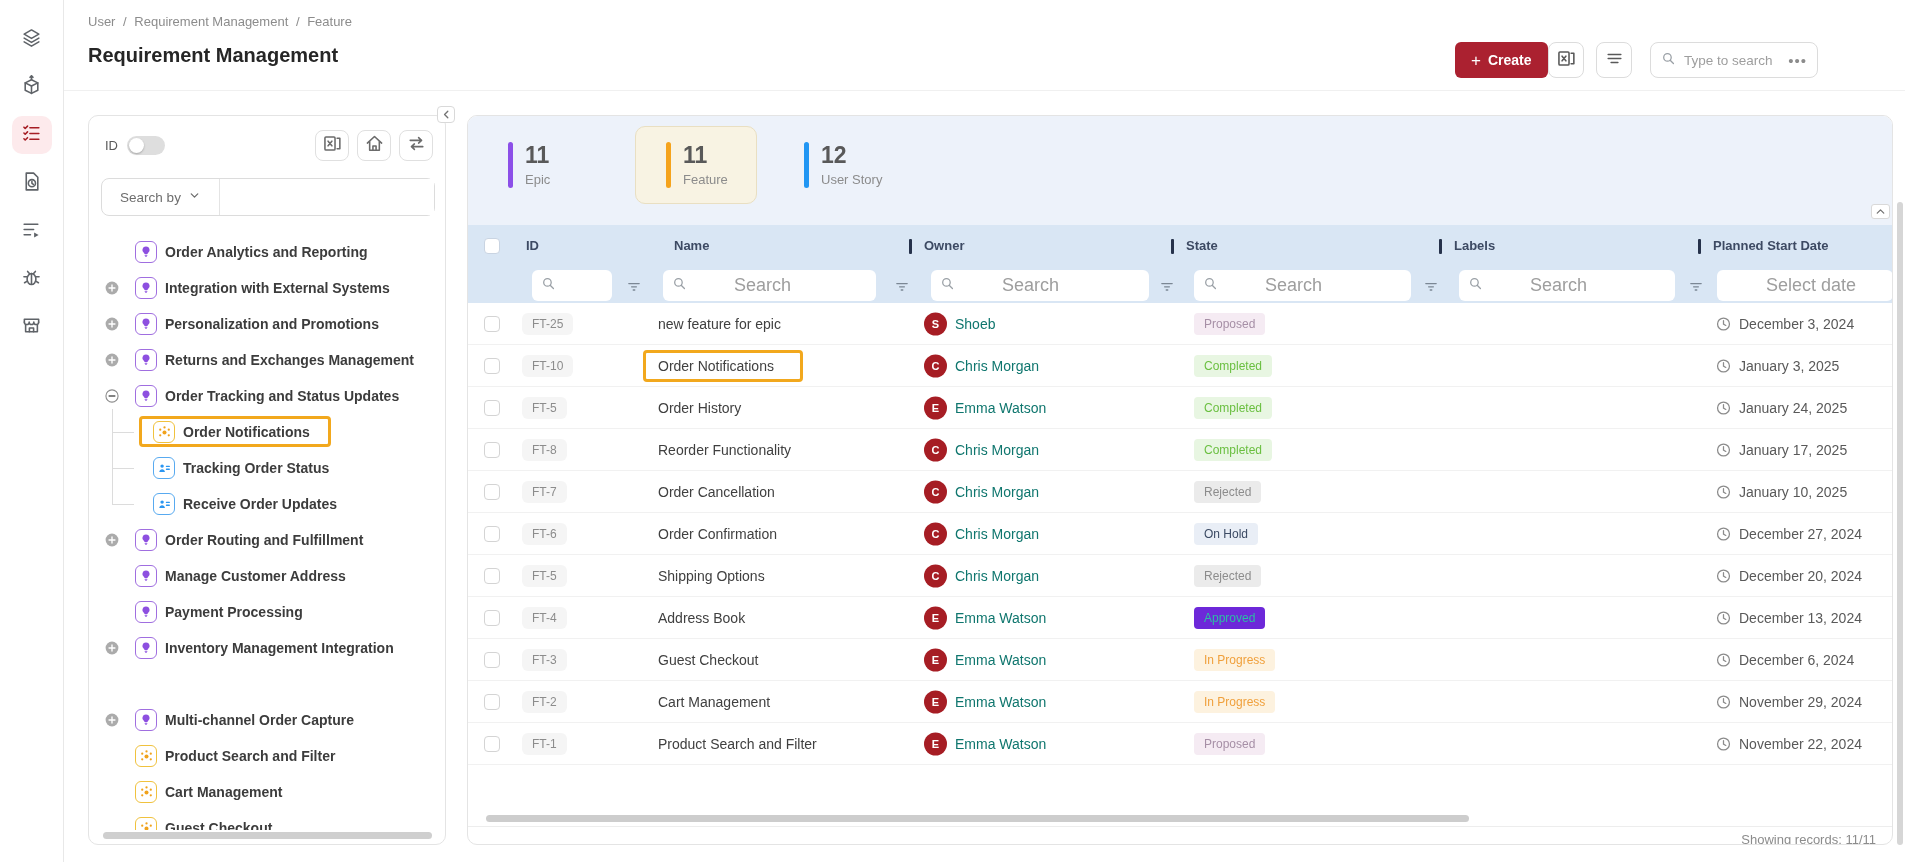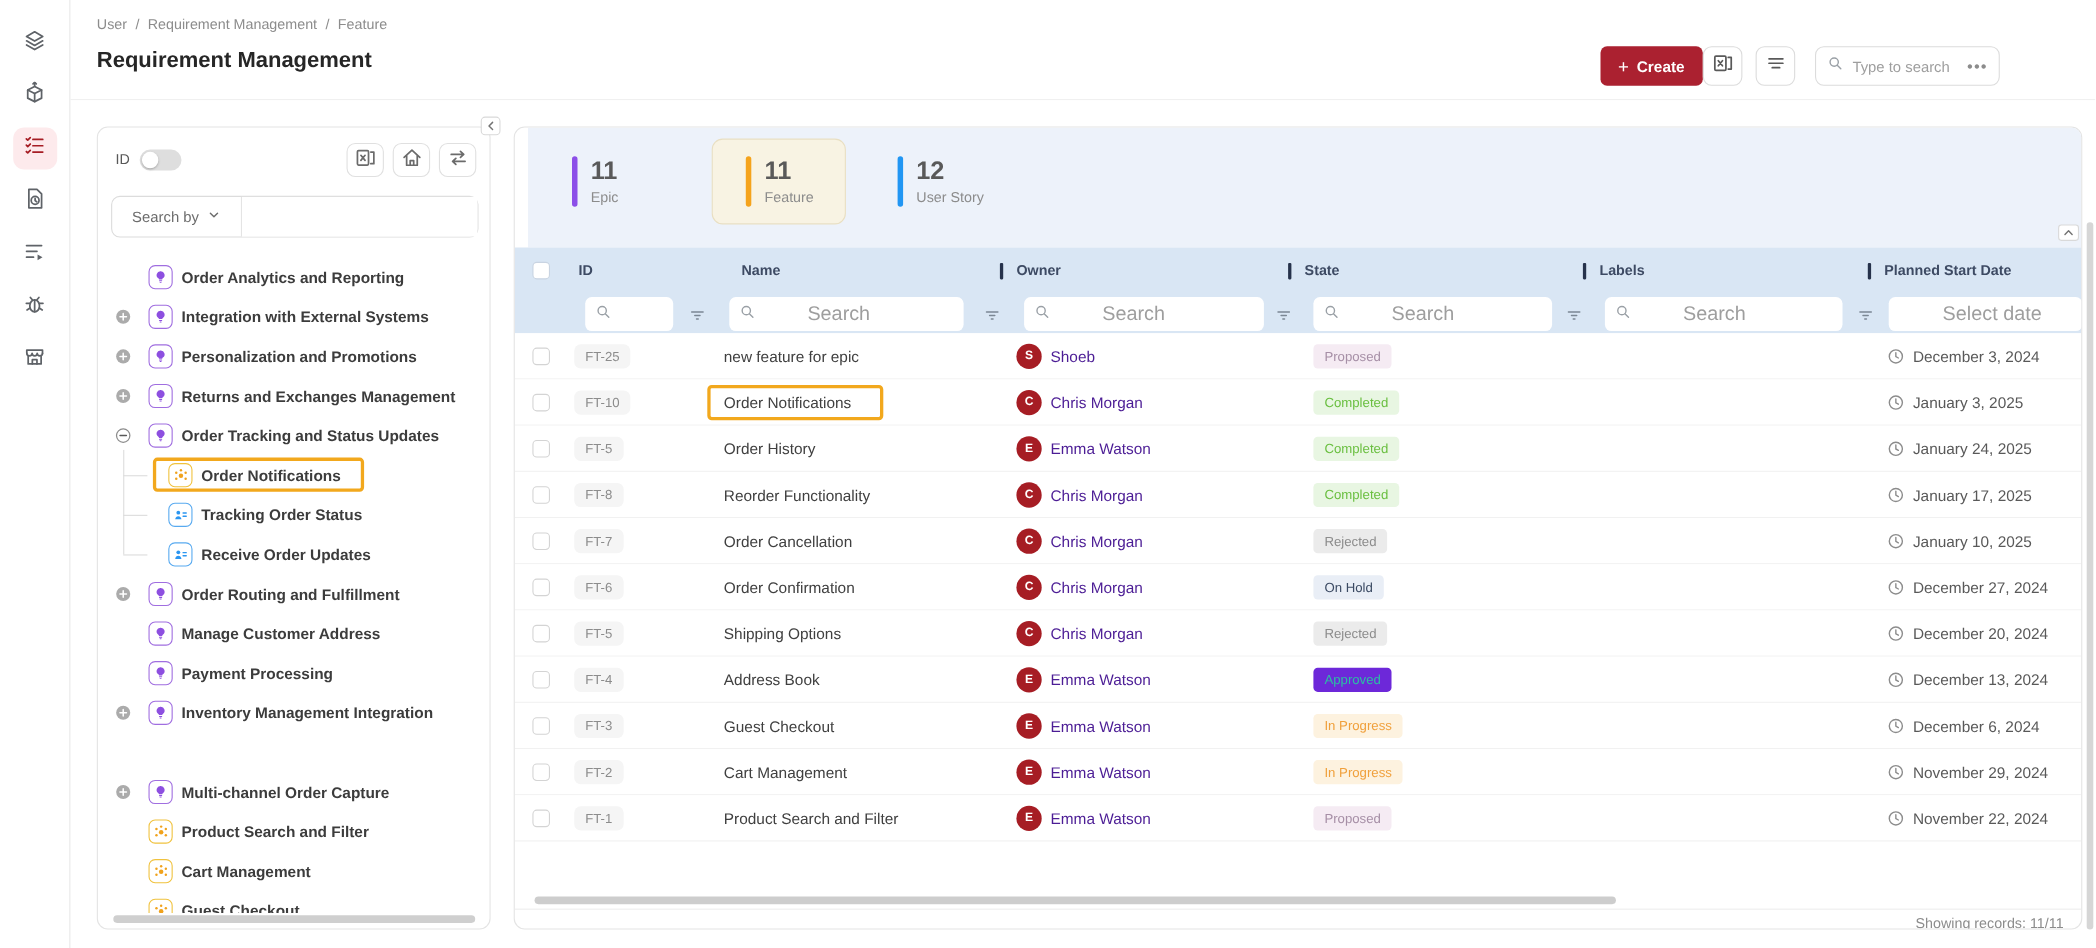--- a/index.html
+++ b/index.html
@@ -78,21 +78,21 @@
   .panel-hscroll { position:absolute; left:14px; bottom:5px; width:329px; height:7px; background:#cfcfcf;
                    border-radius:4px; cursor:pointer; }
 
   .collapse-btn { position:absolute; left:437px; top:106px; width:18px; height:17px; background:#fff;
                   border:1px solid #d9d9d9; border-radius:4px; display:flex; align-items:center;
                   justify-content:center; color:#737373; cursor:pointer; z-index:6; }
 
   
   .main { position:absolute; left:467px; top:115px; width:1426px; height:730px; background:#fff;
           border:1px solid #e4e4e4; border-radius:10px; overflow:hidden; }
-  .stats { position:absolute; left:0; top:0; right:0; height:109px; background:#edf2fa;margin-left:12px; }
+  .stats { position:absolute; left:0; top:0; right:0; height:109px; background:#edf2fa; }
   .stat { position:absolute; top:10px; height:78px; display:flex; align-items:center; gap:12px; }
   .stat.selected { background:#f8f3e3; border:1px solid #e9dfc2; border-radius:10px; padding:0 28px 0 30px; }
   .stat-bar { width:5px; height:46px; border-radius:3px; }
   .stat-count { font-size:23px; font-weight:bold; color:#595959; line-height:1.05; }
   .stat-lbl { font-size:13px; color:#8c8c8c; margin-top:5px; }
 
   .hdr-collapse { position:absolute; right:2px; top:88px; width:19px; height:15px; background:#fff;
                   border:1px solid #d9d9d9; border-radius:3px; display:flex; align-items:center;
                   justify-content:center; color:#737373; cursor:pointer; z-index:4; }
 
@@ -113,21 +113,21 @@
   .trow { position:absolute; left:0; right:0; height:42px; border-bottom:1px solid #f1f1f1; background:#fff; }
   .trow .cb { left:16px; top:13px; }
   .idpill { position:absolute; left:54px; top:50%; transform:translateY(-50%); background:#f5f5f5;
             border-radius:6px; padding:4px 10px; font-size:12px; color:#8c8c8c; }
   .cell-name { position:absolute; left:190px; top:50%; transform:translateY(-50%); font-size:14px;
                color:#404040; white-space:nowrap; }
   .avatar { position:absolute; left:456px; top:50%; transform:translateY(-50%); width:23px; height:23px;
             border-radius:50%; background:#a61d24; color:#fff; font-size:11px; font-weight:bold;
             display:flex; align-items:center; justify-content:center; }
   .cell-owner { position:absolute; left:487px; top:50%; transform:translateY(-50%); font-size:14px;
-                color:#4c1d95; white-space:nowrap; }
+                color:#0f766e; white-space:nowrap; }
   .badge { position:absolute; left:726px; top:50%; transform:translateY(-50%); font-size:12px;
            padding:4px 10px; border-radius:4px; white-space:nowrap; }
   .cell-clock { position:absolute; left:1247px; top:50%; transform:translateY(-50%); width:17px; height:17px; }
   .cell-date { position:absolute; left:1271px; top:50%; transform:translateY(-50%); font-size:14px;
                color:#595959; white-space:nowrap; }
   .row-hl { position:absolute; left:175px; top:5px; width:160px; height:32px; border:3px solid #f2a81d;
             border-radius:4px; pointer-events:none; }
 
   .main-hscroll { position:absolute; left:18px; top:699px; width:983px; height:7px; background:#cdcdcd;
                   border-radius:4px; cursor:pointer; }

